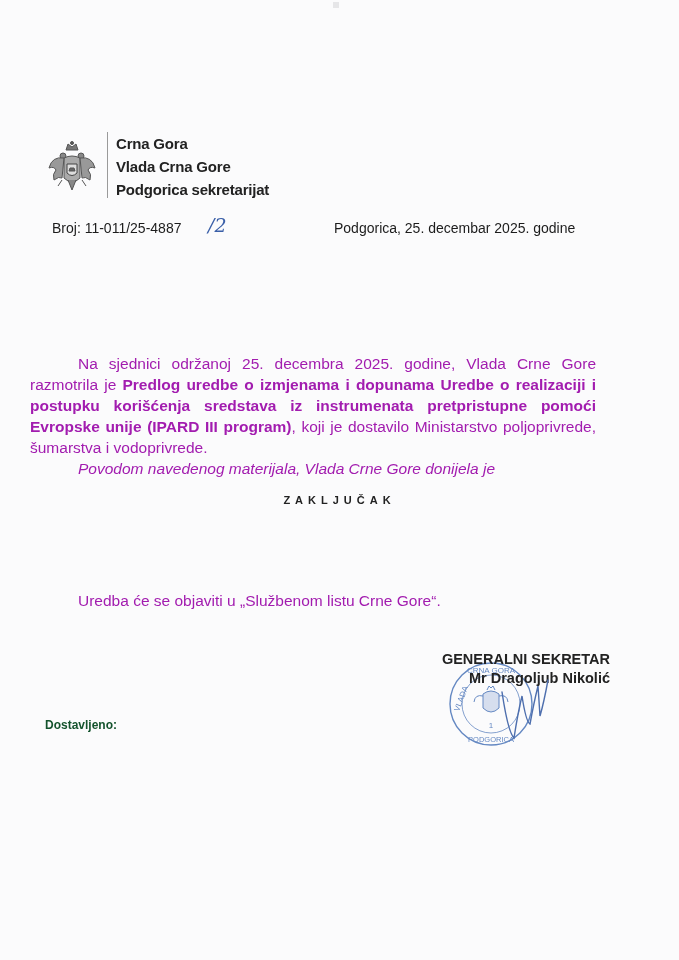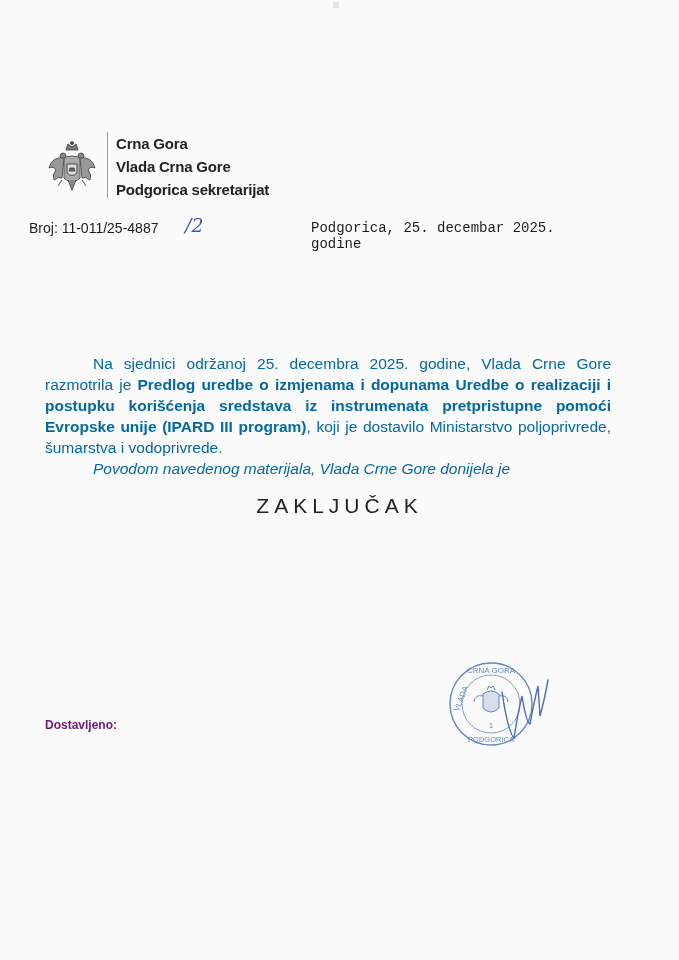--- a/index.html
+++ b/index.html
@@ -51,21 +51,21 @@
     .head-line {
       font-size: 15px;
       font-weight: bold;
       line-height: 23px;
       color: #222;
       letter-spacing: -0.2px;
     }
     .ref-row {
       position: absolute;
       top: 220px;
-      left: 29px;
+      left: 52px;
       width: 560px;
       font-size: 14px;
       height: 20px;
     }
     .ref-number {
       position: absolute;
       left: 0;
       top: 0;
     }
     .ref-handwritten {
@@ -74,43 +74,42 @@
       top: -6px;
       font-family: "DejaVu Serif", serif;
       font-style: italic;
       font-size: 19px;
       color: #3a5fa8;
     }
     .ref-date {
       position: absolute;
       left: 282px;
       top: 0;
-      font-family: Liberation Mono, monospace;
     }
     .body-text {
       position: absolute;
-      left: 45px;
+      left: 30px;
       width: 566px;
       font-size: 15.5px;
       line-height: 21px;
       text-align: justify;
-      color: #0369a1;
+      color: #a21caf;
     }
     .p1 { top: 353px; }
     .indent { text-indent: 48px; }
     .bold { font-weight: bold; }
     .p2 { top: 458px; font-style: italic; }
     .zakljucak {
       position: absolute;
       top: 494px;
       left: 0;
       width: 679px;
       text-align: center;
-      font-size: 21px;
-      font-weight: normal;
+      font-size: 11px;
+      font-weight: bold;
       letter-spacing: 5px;
       color: #222;
     }
     .p3 { top: 538px; }
     .p4 { top: 590px; }
     .signature-block {
       position: absolute;
       left: 380px;
       top: 650px;
       width: 230px;
@@ -137,21 +136,21 @@
       width: 60px;
       height: 70px;
       z-index: 3;
     }
     .dostavljeno {
       position: absolute;
       left: 45px;
       top: 718px;
       font-size: 12px;
       line-height: 15px;
-      color: #701a75;
+      color: #14532d;
     }
     .dostavljeno .label { font-weight: bold; }
     .top-mark {
       position: absolute;
       left: 333px;
       top: 2px;
       width: 6px;
       height: 6px;
       background: #e6e6e8;
     }
@@ -200,20 +199,21 @@
     <span class="ref-date">Podgorica, 25. decembar 2025. godine</span>
   </div>
 
   <div class="body-text p1 indent"><span>Na sjednici održanoj 25. decembra 2025. godine, Vlada Crne Gore razmotrila je </span><span class="bold">Predlog uredbe o izmjenama i dopunama Uredbe o realizaciji i postupku korišćenja sredstava iz instrumenata pretpristupne pomoći Evropske unije (IPARD III program)</span><span>, koji je dostavilo Ministarstvo poljoprivrede, šumarstva i vodoprivrede.</span></div>
 
   <div class="body-text p2 indent">Povodom navedenog materijala, Vlada Crne Gore donijela je</div>
 
   <div class="zakljucak">ZAKLJUČAK</div>
 
 
+  <div class="body-text p4 indent">Uredba će se objaviti u „Službenom listu Crne Gore“.</div>
 
   <svg class="seal" viewBox="0 0 88 88">
     <g fill="none" stroke="#4a74b8">
       <circle cx="44" cy="44" r="41" stroke-width="1.4"></circle>
       <circle cx="44" cy="44" r="29" stroke-width="0.8"></circle>
       <path d="M36 34 Q44 28 52 34 L52 48 Q44 56 36 48 Z" stroke-width="1" fill="rgba(74,116,184,0.25)"></path>
       <path d="M40 30 L42 26 L44 28 L46 26 L48 30" stroke-width="1"></path>
       <path d="M36 36 Q28 34 27 42 M52 36 Q60 34 61 42" stroke-width="1"></path>
     </g>
     <g fill="#4a74b8" font-family="Liberation Sans, sans-serif" font-size="8">
@@ -221,18 +221,22 @@
       <text x="44" y="68" text-anchor="middle">1</text>
       <text x="44" y="82" text-anchor="middle" font-size="7.5">PODGORICA</text>
       <text x="12" y="52" transform="rotate(-70 12 52)" font-size="8">VLADA</text>
     </g>
   </svg>
 
   <svg class="sign-scribble" viewBox="0 0 60 70">
     <path d="M4 20 Q10 60 16 66 Q20 40 24 24 Q28 50 32 52 Q36 30 40 14 L42 44 Q46 30 50 8" fill="none" stroke="#4e6fae" stroke-width="1.4" stroke-linecap="round"></path>
   </svg>
 
+  <div class="signature-block">
+    <div>GENERALNI SEKRETAR</div>
+    <div>Mr Dragoljub Nikolić</div>
+  </div>
 
   <div class="dostavljeno">
     <div class="label">Dostavljeno:</div>
   </div>
 
 </div>
 
 </body></html>

